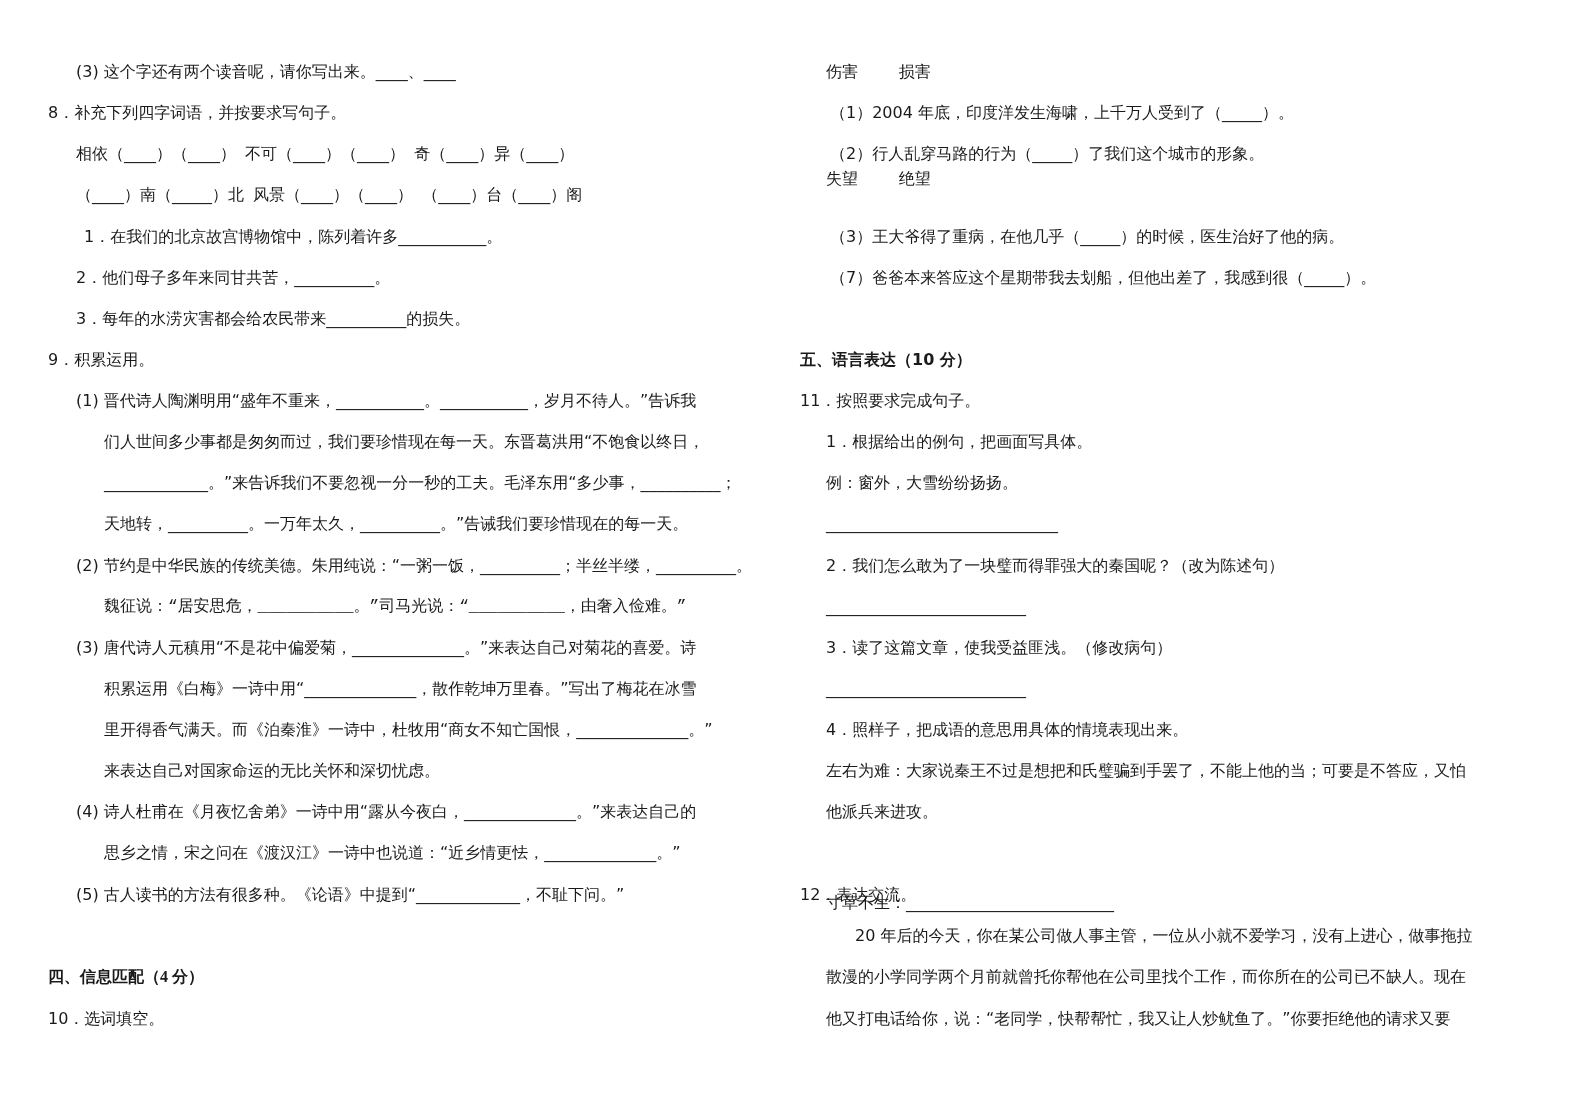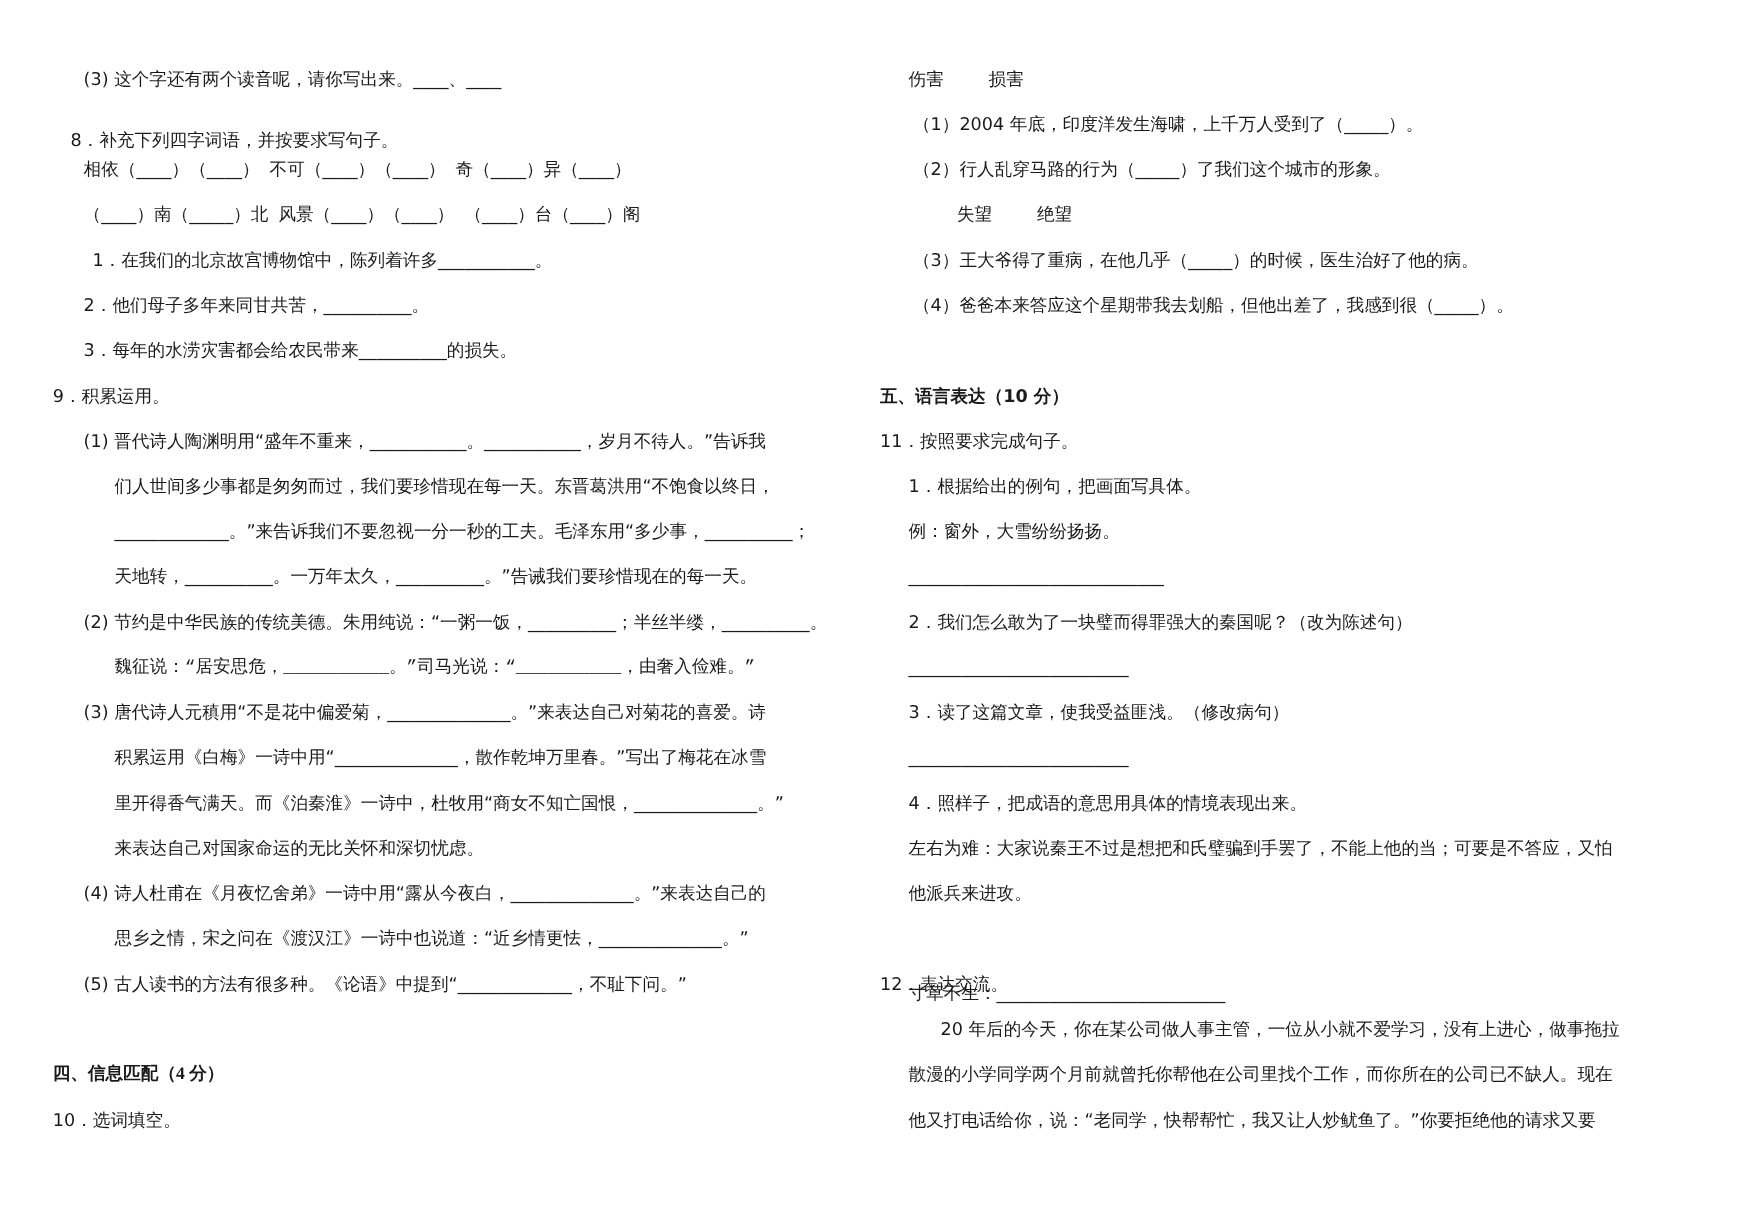--- a/index.html
+++ b/index.html
@@ -15,21 +15,21 @@
     position: absolute; white-space: nowrap; line-height: 20px; height: 20px;
     font-size: 16px; letter-spacing: 0px;
   }
   .bold { font-weight: bold; }
 </style>
 </head>
 <body>
 
 <div class="col col-left">
   <div class="line" style="left:76px;top:62px;">(3) 这个字还有两个读音呢，请你写出来。____、____</div>
-  <div class="line" style="left:48px;top:118px;margin-left:16px;">8．补充下列四字词语，并按要求写句子。</div>
+  <div class="line" style="left:48px;top:103px;">8．补充下列四字词语，并按要求写句子。</div>
   <div class="line" style="left:76px;top:144px;word-spacing:4px;">相依（____）（____）     不可（____）（____）     奇（____）异（____）</div>
   <div class="line" style="left:76px;top:185px;word-spacing:4px;">（____）南（_____）北    风景（____）（____）     （____）台（____）阁</div>
   <div class="line" style="left:84px;top:227px;">1．在我们的北京故宫博物馆中，陈列着许多___________。</div>
   <div class="line" style="left:76px;top:268px;">2．他们母子多年来同甘共苦，__________。</div>
   <div class="line" style="left:76px;top:309px;text-align:right;">3．每年的水涝灾害都会给农民带来__________的损失。</div>
   <div class="line" style="left:48px;top:350px;">9．积累运用。</div>
   <div class="line" style="left:76px;top:391px;">(1) 晋代诗人陶渊明用“盛年不重来，___________。___________，岁月不待人。”告诉我</div>
   <div class="line" style="left:104px;top:432px;">们人世间多少事都是匆匆而过，我们要珍惜现在每一天。东晋葛洪用“不饱食以终日，</div>
   <div class="line" style="left:104px;top:473px;">_____________。”来告诉我们不要忽视一分一秒的工夫。毛泽东用“多少事，__________；</div>
   <div class="line" style="left:104px;top:514px;">天地转，__________。一万年太久，__________。”告诫我们要珍惜现在的每一天。</div>
@@ -43,23 +43,23 @@
   <div class="line" style="left:104px;top:843px;">思乡之情，宋之问在《渡汉江》一诗中也说道：“近乡情更怯，______________。”</div>
   <div class="line" style="left:76px;top:885px;">(5) 古人读书的方法有很多种。《论语》中提到“_____________，不耻下问。”</div>
   <div class="line bold" style="left:48px;top:967px;font-family:Liberation Serif, serif;">四、信息匹配（4 分）</div>
   <div class="line" style="left:48px;top:1009px;">10．选词填空。</div>
 </div>
 
 <div class="col col-right" style="left:0;">
   <div class="line" style="left:826px;top:62px;white-space:pre;">伤害        损害</div>
   <div class="line" style="left:830px;top:103px;">（1）2004 年底，印度洋发生海啸，上千万人受到了（_____）。</div>
   <div class="line" style="left:830px;top:144px;">（2）行人乱穿马路的行为（_____）了我们这个城市的形象。</div>
-  <div class="line" style="left:826px;top:185px;white-space:pre;margin-left:44px;">失望        绝望</div>
+  <div class="line" style="left:826px;top:169px;white-space:pre;">失望        绝望</div>
   <div class="line" style="left:830px;top:227px;">（3）王大爷得了重病，在他几乎（_____）的时候，医生治好了他的病。</div>
-  <div class="line" style="left:830px;top:268px;">（4）爸爸本来答应这个星期带我去划船，但他出差了，我感到很（_____）。</div>
+  <div class="line" style="left:830px;top:268px;">（7）爸爸本来答应这个星期带我去划船，但他出差了，我感到很（_____）。</div>
   <div class="line bold" style="left:800px;top:350px;">五、语言表达（10 分）</div>
   <div class="line" style="left:800px;top:391px;">11．按照要求完成句子。</div>
   <div class="line" style="left:826px;top:432px;">1．根据给出的例句，把画面写具体。</div>
   <div class="line" style="left:826px;top:473px;">例：窗外，大雪纷纷扬扬。</div>
   <div class="line" style="left:826px;top:514px;">_____________________________</div>
   <div class="line" style="left:826px;top:556px;">2．我们怎么敢为了一块璧而得罪强大的秦国呢？（改为陈述句）</div>
   <div class="line" style="left:826px;top:597px;">_________________________</div>
   <div class="line" style="left:826px;top:638px;">3．读了这篇文章，使我受益匪浅。（修改病句）</div>
   <div class="line" style="left:826px;top:679px;">_________________________</div>
   <div class="line" style="left:826px;top:720px;">4．照样子，把成语的意思用具体的情境表现出来。</div>

